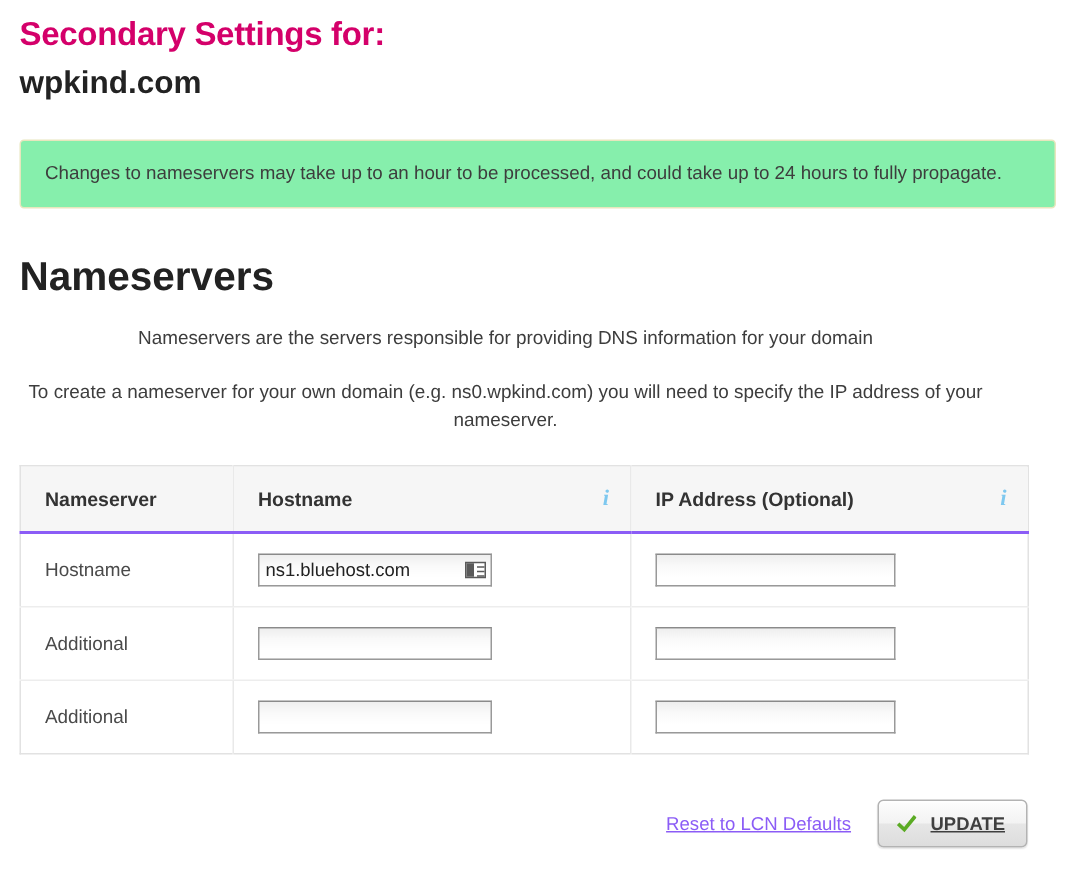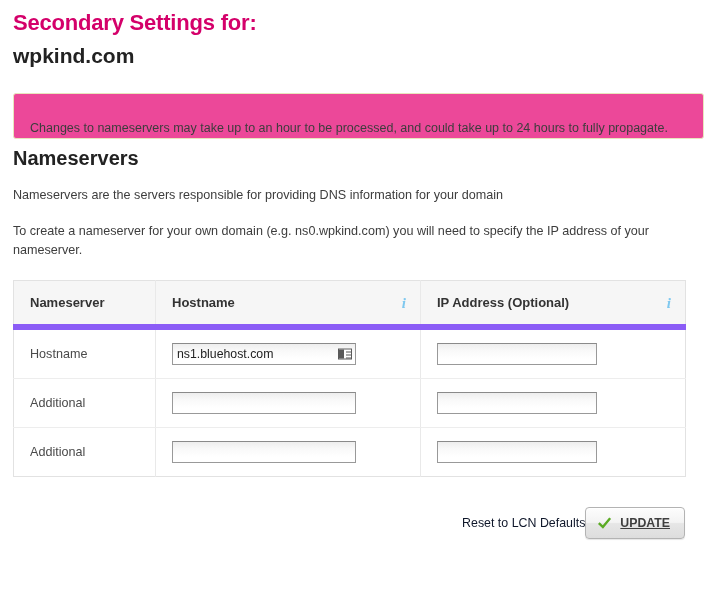--- a/index.html
+++ b/index.html
@@ -37,50 +37,51 @@
     padding-top: 6px;
     font-size: 21px;
     font-weight: bold;
     color: #222222;
     line-height: 1.25;
   }
 
   
   .notice {
     margin-top: 24px;
-    background: #ec4899;
+    background: #86efac;
     border: 1px solid #e8e6bd;
     border-radius: 3px;
     height: 46px;
     display: flex;
-    align-items: flex-end;
+    align-items: center;
     box-sizing: border-box;
   }
   .notice-text {
     font-size: 12.5px;
     color: #3d3d3d;
     padding-left: 16px;
     line-height: 1.4;
   }
 
   
   .section-title {
     margin: 0;
-    padding-top: 8px;
-    font-size: 20px;
+    padding-top: 30px;
+    font-size: 27px;
     font-weight: bold;
     color: #222222;
   }
   .para {
     margin: 0;
     padding-top: 16px;
     font-size: 12.6px;
     line-height: 1.5;
     color: #3d3d3d;
     max-width: 648px;
+    text-align: center;
   }
   .para.second {
     padding-top: 17px;
   }
 
   
   .ns-table {
     margin-top: 21px;
     width: 672px;
     border: 1px solid #e2e2e2;
@@ -88,21 +89,21 @@
     box-sizing: border-box;
     background: #ffffff;
     table-layout: fixed;
   }
   .ns-table col.c-ns   { width: 142px; }
   .ns-table col.c-host { width: 265px; }
   .ns-table col.c-ip   { width: 265px; }
 
   .ns-table thead th {
     background: #f6f6f6;
-    border-bottom: 6px solid #8b5cf6;
+    border-bottom: 2px solid #8b5cf6;
     height: 43px;
     padding: 0 0 0 16px;
     text-align: left;
     font-size: 13px;
     font-weight: bold;
     color: #333333;
     vertical-align: middle;
     position: relative;
   }
   .ns-table thead th.sep,
@@ -147,21 +148,21 @@
     border: 1px solid #999999;
     border-top-color: #8a8a8a;
     background: linear-gradient(to bottom, #eeeeee 0%, #f9f9f9 35%, #ffffff 75%);
     font-family: "Liberation Sans", sans-serif;
     font-size: 12.3px;
     color: #222222;
     padding: 0 4px;
     outline: none;
     border-radius: 0;
   }
-  input.txt.host { width: 184px; }
+  input.txt.host { width: 156px; }
   input.txt.ip   { width: 160px; }
   input.txt.host.has-icon { padding-right: 22px; }
 
   .autofill-icon {
     position: absolute;
     right: 4px;
     top: 50%;
     transform: translateY(-50%);
     width: 14px;
     height: 11px;
@@ -194,22 +195,24 @@
   
   .actions {
     margin-top: 30px;
     width: 672px;
     display: flex;
     justify-content: flex-end;
     align-items: center;
   }
   .reset-link {
     font-size: 12.4px;
-    color: #0f172a;
+    color: #8b5cf6;
+    text-decoration: underline;
     cursor: pointer;
+    margin-right: 18px;
   }
   .update-btn {
     display: inline-flex;
     align-items: center;
     gap: 9px;
     height: 32px;
     padding: 0 14px 0 12px;
     border: 1px solid #b3b3b3;
     border-radius: 4px;
     background: linear-gradient(to bottom, #fdfdfd 0%, #f3f3f3 48%, #e6e6e6 52%, #dddddd 100%);

